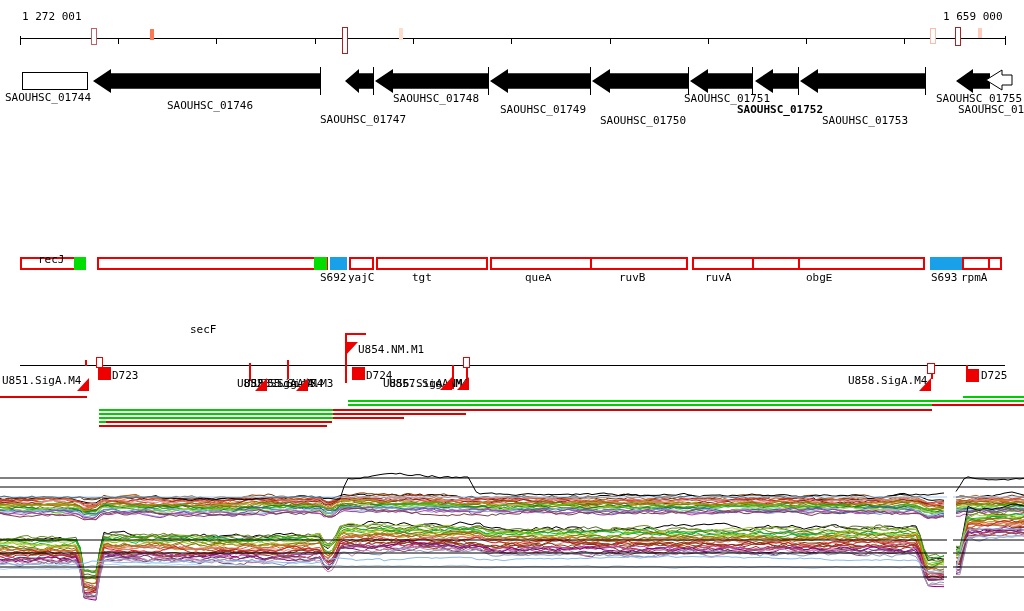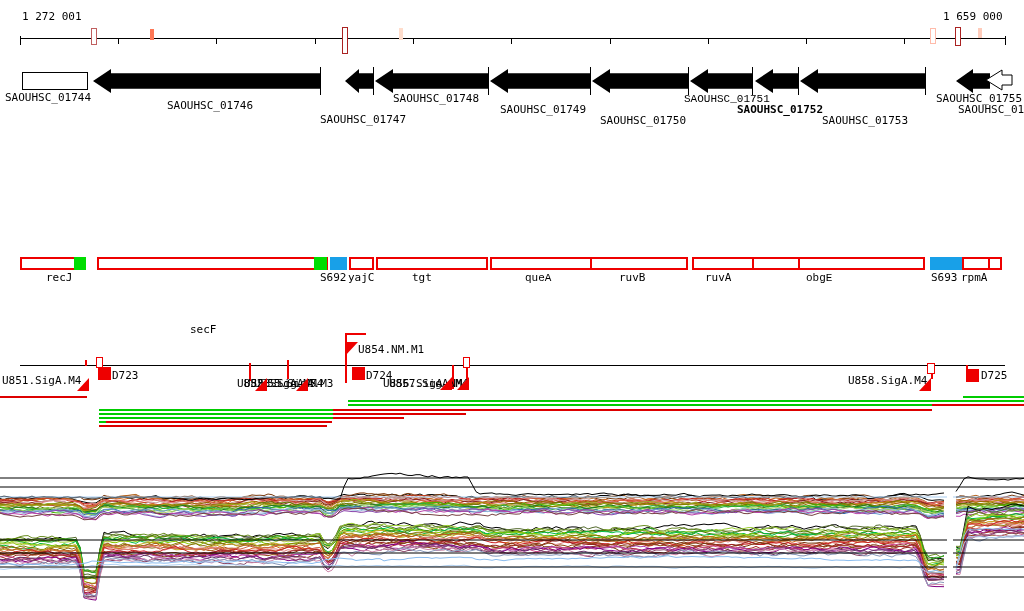--- a/index.html
+++ b/index.html
@@ -49,21 +49,21 @@
       <div class="abs" style="left: 488px; top: 67px; width: 1px; height: 28px; background: rgb(0, 0, 0);"></div>
       <span class="abs lbl" style="left: 393px; top: 93px;">SAOUHSC_01748</span>
       <div class="abs" style="left: 490px; top: 69px; width: 100px; height: 24px; background: rgb(0, 0, 0); clip-path: polygon(0px 50%, 18px 0px, 18px 18%, 100% 18%, 100% 82%, 18px 82%, 18px 100%);"></div>
       <div class="abs" style="left: 590px; top: 67px; width: 1px; height: 28px; background: rgb(0, 0, 0);"></div>
       <span class="abs lbl" style="left: 500px; top: 104px;">SAOUHSC_01749</span>
       <div class="abs" style="left: 592px; top: 69px; width: 96px; height: 24px; background: rgb(0, 0, 0); clip-path: polygon(0px 50%, 18px 0px, 18px 18%, 100% 18%, 100% 82%, 18px 82%, 18px 100%);"></div>
       <div class="abs" style="left: 688px; top: 67px; width: 1px; height: 28px; background: rgb(0, 0, 0);"></div>
       <span class="abs lbl" style="left: 600px; top: 115px;">SAOUHSC_01750</span>
       <div class="abs" style="left: 690px; top: 69px; width: 62px; height: 24px; background: rgb(0, 0, 0); clip-path: polygon(0px 50%, 18px 0px, 18px 18%, 100% 18%, 100% 82%, 18px 82%, 18px 100%);"></div>
       <div class="abs" style="left: 752px; top: 67px; width: 1px; height: 28px; background: rgb(0, 0, 0);"></div>
-      <span class="abs lbl" style="left: 684px; top: 93px; font-family: Liberation Mono, monospace;">SAOUHSC_01751</span>
+      <span class="abs lbl" style="left: 684px; top: 93px;">SAOUHSC_01751</span>
       <div class="abs" style="left: 755px; top: 69px; width: 43px; height: 24px; background: rgb(0, 0, 0); clip-path: polygon(0px 50%, 18px 0px, 18px 18%, 100% 18%, 100% 82%, 18px 82%, 18px 100%);"></div>
       <div class="abs" style="left: 798px; top: 67px; width: 1px; height: 28px; background: rgb(0, 0, 0);"></div>
       <span class="abs lbl" style="left: 737px; top: 104px; font-weight: bold;">SAOUHSC_01752</span>
       <div class="abs" style="left: 800px; top: 69px; width: 125px; height: 24px; background: rgb(0, 0, 0); clip-path: polygon(0px 50%, 18px 0px, 18px 18%, 100% 18%, 100% 82%, 18px 82%, 18px 100%);"></div>
       <div class="abs" style="left: 925px; top: 67px; width: 1px; height: 28px; background: rgb(0, 0, 0);"></div>
       <span class="abs lbl" style="left: 822px; top: 115px;">SAOUHSC_01753</span>
       <div class="abs" style="left: 956px; top: 69px; width: 34px; height: 24px; background: rgb(0, 0, 0); clip-path: polygon(0px 50%, 17px 0px, 17px 18%, 100% 18%, 100% 82%, 17px 82%, 17px 100%);"></div>
       <span class="abs lbl" style="left: 936px; top: 93px;">SAOUHSC_01755</span>
       <span class="abs lbl" style="left: 958px; top: 104px;">SAOUHSC_0175</span>
     </div>
@@ -76,21 +76,21 @@
       <div class="abs" style="left: 590px; top: 257px; width: 2px; height: 13px; background: rgb(238, 0, 0);"></div>
       <div class="abs" style="left: 692px; top: 257px; width: 229px; height: 9px; background: rgb(255, 255, 255); border: 2px solid rgb(238, 0, 0);"></div>
       <div class="abs" style="left: 752px; top: 257px; width: 2px; height: 13px; background: rgb(238, 0, 0);"></div>
       <div class="abs" style="left: 798px; top: 257px; width: 2px; height: 13px; background: rgb(238, 0, 0);"></div>
       <div class="abs" style="left: 962px; top: 257px; width: 36px; height: 9px; background: rgb(255, 255, 255); border: 2px solid rgb(238, 0, 0);"></div>
       <div class="abs" style="left: 988px; top: 257px; width: 2px; height: 13px; background: rgb(238, 0, 0);"></div>
       <div class="abs" style="left: 74px; top: 257px; width: 12px; height: 13px; background: rgb(0, 221, 0);"></div>
       <div class="abs" style="left: 314px; top: 257px; width: 13px; height: 13px; background: rgb(0, 221, 0);"></div>
       <div class="abs" style="left: 330px; top: 257px; width: 17px; height: 13px; background: rgb(24, 160, 232);"></div>
       <div class="abs" style="left: 930px; top: 257px; width: 32px; height: 13px; background: rgb(24, 160, 232);"></div>
-      <span class="abs lbl" style="left: 38px; top: 272px; margin-left: 8px;">recJ</span>
+      <span class="abs lbl" style="left: 38px; top: 254px;">recJ</span>
       <span class="abs lbl" style="left: 190px; top: 284px; margin-top: 40px;">secF</span>
       <span class="abs lbl" style="left: 320px; top: 272px;">S692</span>
       <span class="abs lbl" style="left: 348px; top: 272px;">yajC</span>
       <span class="abs lbl" style="left: 412px; top: 272px;">tgt</span>
       <span class="abs lbl" style="left: 525px; top: 272px; font-family: Liberation Mono, monospace;">queA</span>
       <span class="abs lbl" style="left: 619px; top: 272px;">ruvB</span>
       <span class="abs lbl" style="left: 705px; top: 272px;">ruvA</span>
       <span class="abs lbl" style="left: 806px; top: 272px; font-family: Liberation Mono, monospace;">obgE</span>
       <span class="abs lbl" style="left: 931px; top: 272px;">S693</span>
       <span class="abs lbl" style="left: 961px; top: 272px;">rpmA</span>

